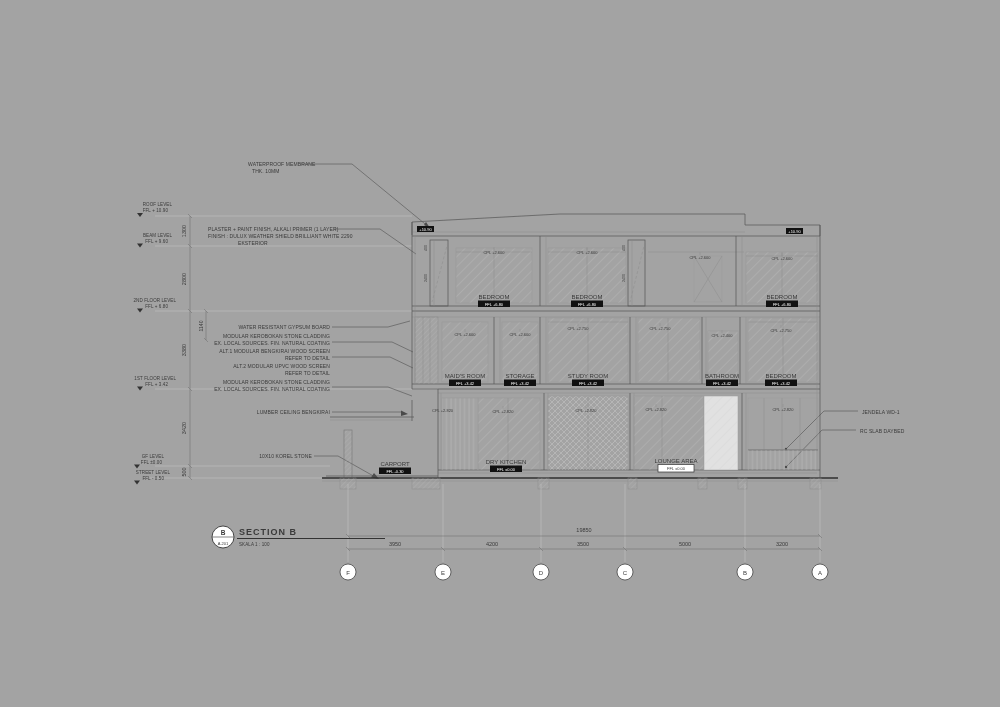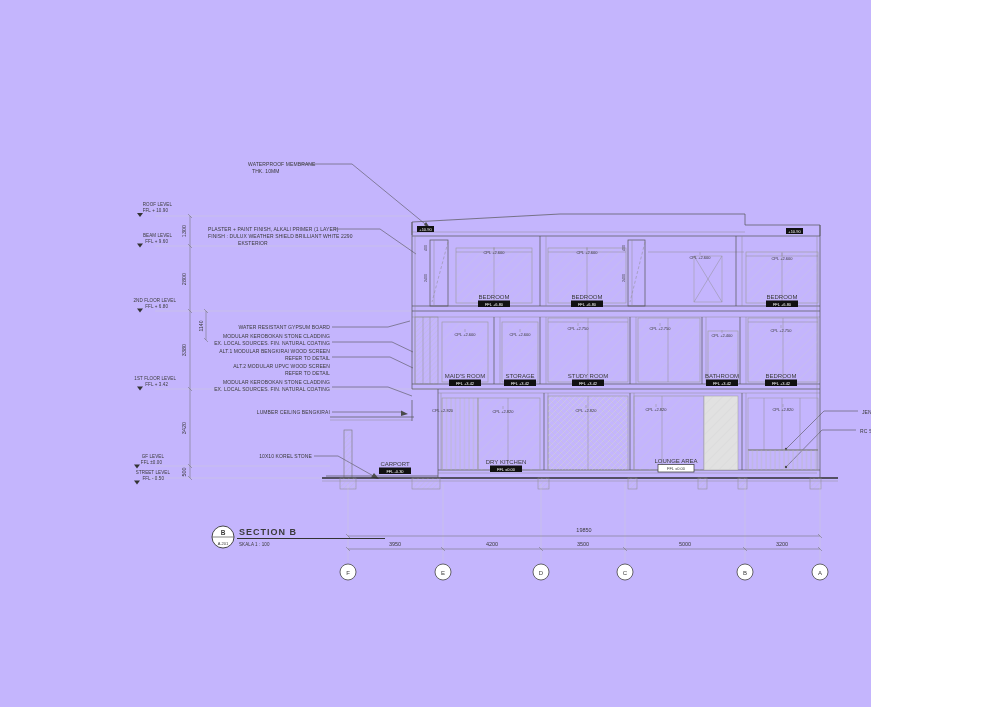--- a/index.html
+++ b/index.html
@@ -1,16 +1,16 @@
 <!DOCTYPE html>
 <html><head>
 <meta charset="utf-8">
 <style>
   html,body{margin:0;padding:0;background:#ffffff;}
-  .page{position:relative;width:871px;height:707px;background:#c4b5fd;overflow:hidden;
+  .page{position:relative;width:1000px;height:707px;background:#a3a3a3;overflow:hidden;
         font-family:"Liberation Sans", sans-serif;}
   svg{position:absolute;left:0;top:0;}
   text{fill:#3a3a3a;font-family:"Liberation Sans",sans-serif;}
   .t5{font-size:5px;letter-spacing:.1px;}
   .t45{font-size:4.5px;letter-spacing:.1px;}
   .t4{font-size:4px;}
   .t35{font-size:3.5px;}
   .t55{font-size:5.5px;}
   .t6{font-size:6px;}
   .t65{font-size:6.5px;font-weight:bold;}

